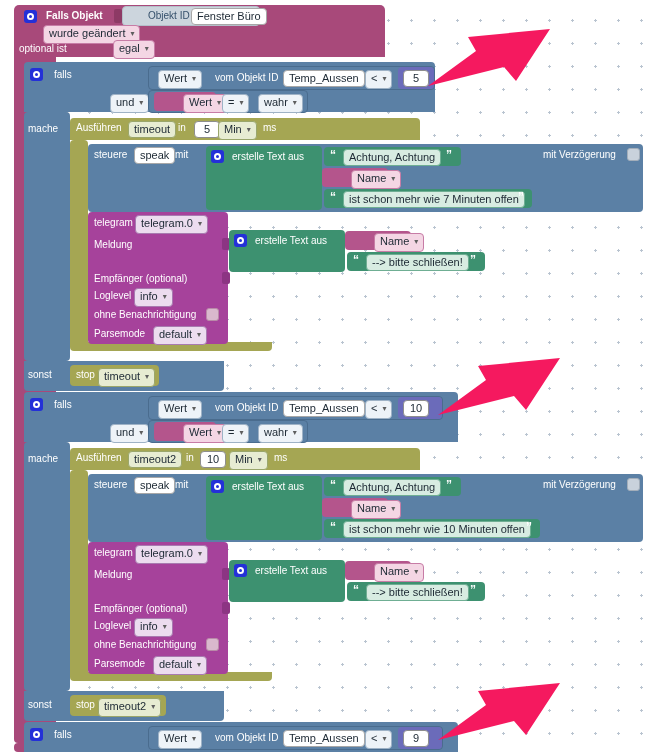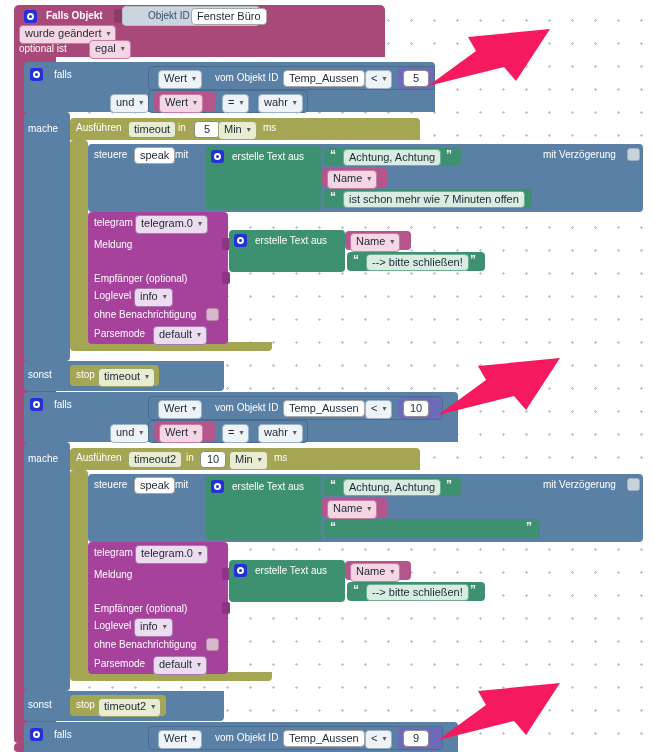--- a/index.html
+++ b/index.html
@@ -20,21 +20,21 @@
   .blk{position:absolute;box-sizing:border-box;border-radius:4px;}
   .lbl{color:#ffffff;font-size:10px;line-height:1;white-space:nowrap;}
   .lbl.dark{color:#2c3e50;margin-left:20px;}
   
   .fld{
     display:inline-block;background:#ffffff;border:1px solid #a7a7a7;
     border-radius:4px;padding:1px 5px 2px 5px;font-size:11px;color:#1c2833;
     line-height:12px;white-space:nowrap;vertical-align:middle;
   }
   .fld.drop::after{content:"▾";font-size:8px;color:#5e5e5e;margin-left:5px;position:relative;top:-1px;}
-  .fld.tint-pink{background:#f4d6e4;border-color:#c77ca6;}
+  .fld.tint-pink{background:#f4d6e4;border-color:#c77ca6;margin-left:24px;}
   .fld.tint-olive{background:#e7ecd2;border-color:#9aa66b;}
   .fld.tint-green{background:#d8ece2;border-color:#6fae93;}
   .fld.tint-blue{background:#eef3f8;border-color:#9eb2c6;}
   .fld.tint-purple{background:#ecdcef;border-color:#a87ab0;}
   .fld.num{background:#ffffff;border-color:#8e8e8e;min-width:14px;text-align:center;}
   
   .cbx{display:inline-block;width:11px;height:11px;border-radius:3px;background:#c9d2dc;border:1px solid #a3aeba;vertical-align:middle;}
   .cbx.p{background:#d9b8cd;border-color:#b98aa8;}
   
   .gear{
@@ -207,20 +207,21 @@
   <div class="blk" style="left:324px;top:477px;width:137px;height:19px;background:#3d9170;border-radius:4px;"></div>
   <span class="quote" style="position:absolute;left:330px;top:478px;">“</span>
   <span class="fld tint-green" style="position:absolute;left:343px;top:479px;">Achtung, Achtung</span>
   <span class="quote" style="position:absolute;left:446px;top:478px;">”</span>
 
   <div class="blk" style="left:322px;top:498px;width:66px;height:19px;background:#b4558c;border-radius:4px;"></div>
   <span class="fld drop tint-pink" style="position:absolute;left:327px;top:500px;">Name</span>
 
   <div class="blk" style="left:324px;top:519px;width:216px;height:19px;background:#3d9170;border-radius:4px;"></div>
   <span class="quote" style="position:absolute;left:330px;top:520px;">“</span>
+  <span class="fld tint-green" style="position:absolute;left:343px;top:521px;">ist schon mehr wie 10 Minuten offen</span>
   <span class="quote" style="position:absolute;left:526px;top:520px;">”</span>
 
   <div class="blk" style="left:88px;top:542px;width:140px;height:132px;background:#a6429b;border-radius:4px;"></div>
   <span class="lbl" style="position:absolute;left:94px;top:548px;">telegram</span>
   <span class="fld drop tint-purple" style="position:absolute;left:135px;top:545px;">telegram.0</span>
   <span class="lbl" style="position:absolute;left:94px;top:570px;">Meldung</span>
   <div style="position:absolute;left:222px;top:568px;width:8px;height:12px;background:#8c3583;border-radius:2px;"></div>
 
   <div class="blk" style="left:229px;top:560px;width:116px;height:42px;background:#3d9170;border-radius:4px;"></div>
   <span class="gear" style="position:absolute;left:234px;top:564px;"></span>

